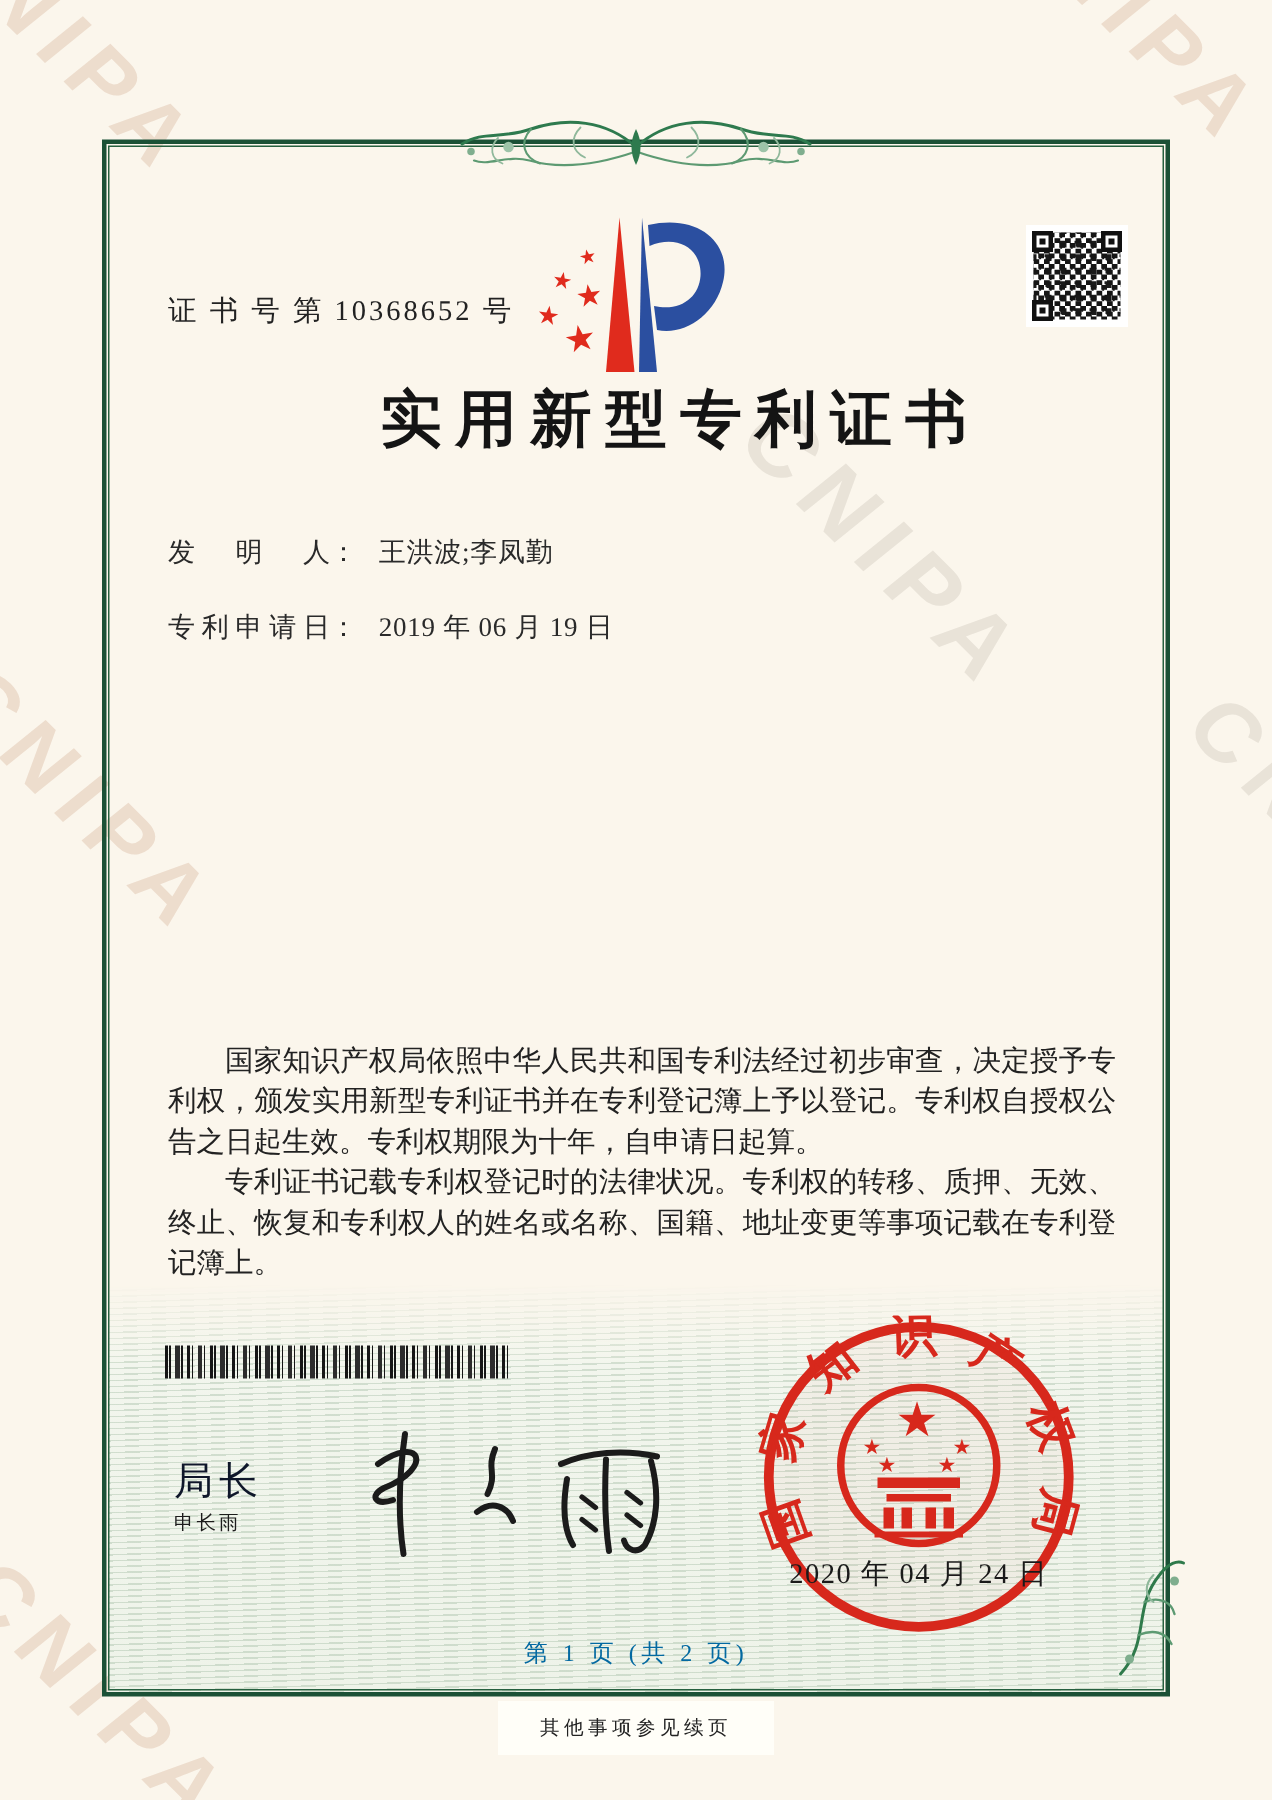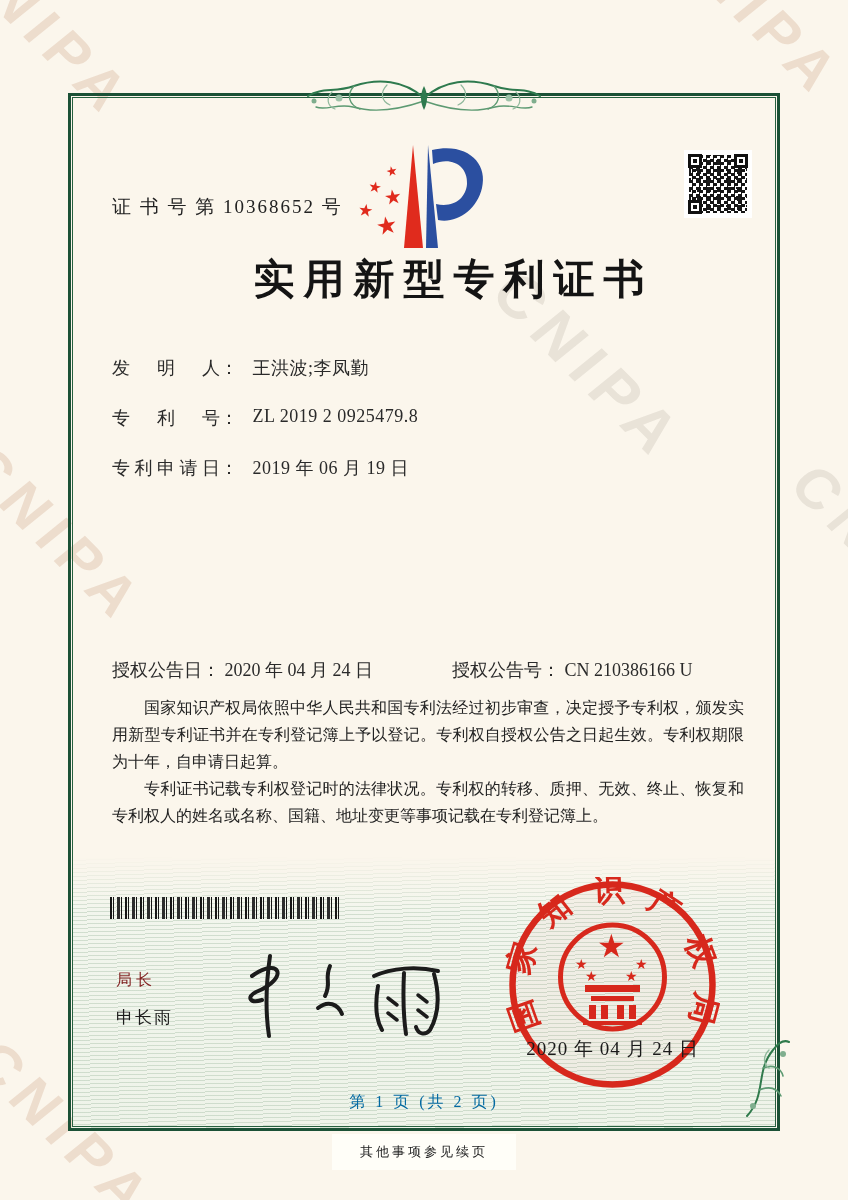--- a/index.html
+++ b/index.html
@@ -53,30 +53,30 @@
   .fields{position:absolute;left:112px;top:356px;z-index:2;font-size:18px;color:#2a2a2a;}
   .f-row{height:50px;white-space:nowrap;}
   .f-label{display:inline-block;width:108px;text-align:justify;text-align-last:justify;vertical-align:top;}
   .f-colon{display:inline-block;vertical-align:top;}
   .f-value{display:inline-block;margin-left:10px;vertical-align:top;letter-spacing:.5px;}
   .grant-row{position:absolute;left:112px;top:658px;width:632px;z-index:2;font-size:18px;color:#2a2a2a;white-space:nowrap;}
   .grant-no{position:absolute;left:340px;top:0;}
 
   
   .body-text{position:absolute;left:112px;top:694px;width:632px;z-index:2;
-             font-size:16px;line-height:27px;color:#222;text-align:justify;}
+             font-size:19px;line-height:27px;color:#222;text-align:justify;}
   .body-text p{margin:0;text-indent:2em;}
 
   
   .barcode{position:absolute;left:110px;top:897px;width:232px;height:22px;z-index:2;
       background:repeating-linear-gradient(90deg,
         #161616 0 2px,transparent 2px 3px,#161616 3px 4px,transparent 4px 7px,
         #2c2c2c 7px 10px,transparent 10px 11px,#161616 11px 12px,transparent 12px 15px);}
-  .signer-title{position:absolute;left:116px;top:970px;z-index:2;font-size:16px;color:#7f1d1d;letter-spacing:4px;}
-  .signer-name{position:absolute;left:116px;top:1006px;z-index:2;font-size:17px;color:#1c1c1c;letter-spacing:2px;}
+  .signer-title{position:absolute;left:116px;top:970px;z-index:2;font-size:26px;color:#0f172a;letter-spacing:4px;}
+  .signer-name{position:absolute;left:116px;top:1006px;z-index:2;font-size:13px;color:#1c1c1c;letter-spacing:2px;}
   .signature{position:absolute;left:228px;top:942px;z-index:2;}
 
   .seal{position:absolute;left:505px;top:877px;z-index:3;}
   .seal-date{position:absolute;left:505px;top:1036px;width:215px;text-align:center;z-index:4;
              font-size:19px;color:#1a1a1a;letter-spacing:1px;}
   .corner-flourish{position:absolute;left:733px;top:1028px;z-index:2;}
 
   .page-num{position:absolute;left:0;top:1092px;width:848px;text-align:center;z-index:2;
             font-size:16px;color:#0369a1;letter-spacing:3px;}
   .cont-note{position:absolute;left:50%;transform:translateX(-50%);top:1134px;z-index:2;
@@ -135,39 +135,25 @@
   </div>
 
   <div class="title">实用新型专利证书</div>
 
   <div class="fields">
     <div class="f-row">
       <span class="f-label">发明人</span><span class="f-colon">：</span>
       <span class="f-value">王洪波;李凤勤</span>
     </div>
     <div class="f-row">
-      <span class="f-label">专利号</span><span class="f-colon">：</span>
-      <span class="f-value">ZL 2019 2 0925479.8</span>
-    </div>
-    <div class="f-row">
       <span class="f-label">专利申请日</span><span class="f-colon">：</span>
       <span class="f-value">2019 年 06 月 19 日</span>
     </div>
   </div>
 
-  <div class="grant-row">
-    <span>
-      <span>授权公告日</span><span>：</span>
-      <span>2020 年 04 月 24 日</span>
-    </span>
-    <span class="grant-no">
-      <span>授权公告号</span><span>：</span>
-      <span>CN 210386166 U</span>
-    </span>
-  </div>
 
   <div class="body-text">
     <p>国家知识产权局依照中华人民共和国专利法经过初步审查，决定授予专利权，颁发实用新型专利证书并在专利登记簿上予以登记。专利权自授权公告之日起生效。专利权期限为十年，自申请日起算。</p>
     <p>专利证书记载专利权登记时的法律状况。专利权的转移、质押、无效、终止、恢复和专利权人的姓名或名称、国籍、地址变更等事项记载在专利登记簿上。</p>
   </div>
 
   <div class="barcode"></div>
 
   <div class="signer-title">局长</div>
   <div class="signer-name">申长雨</div>

